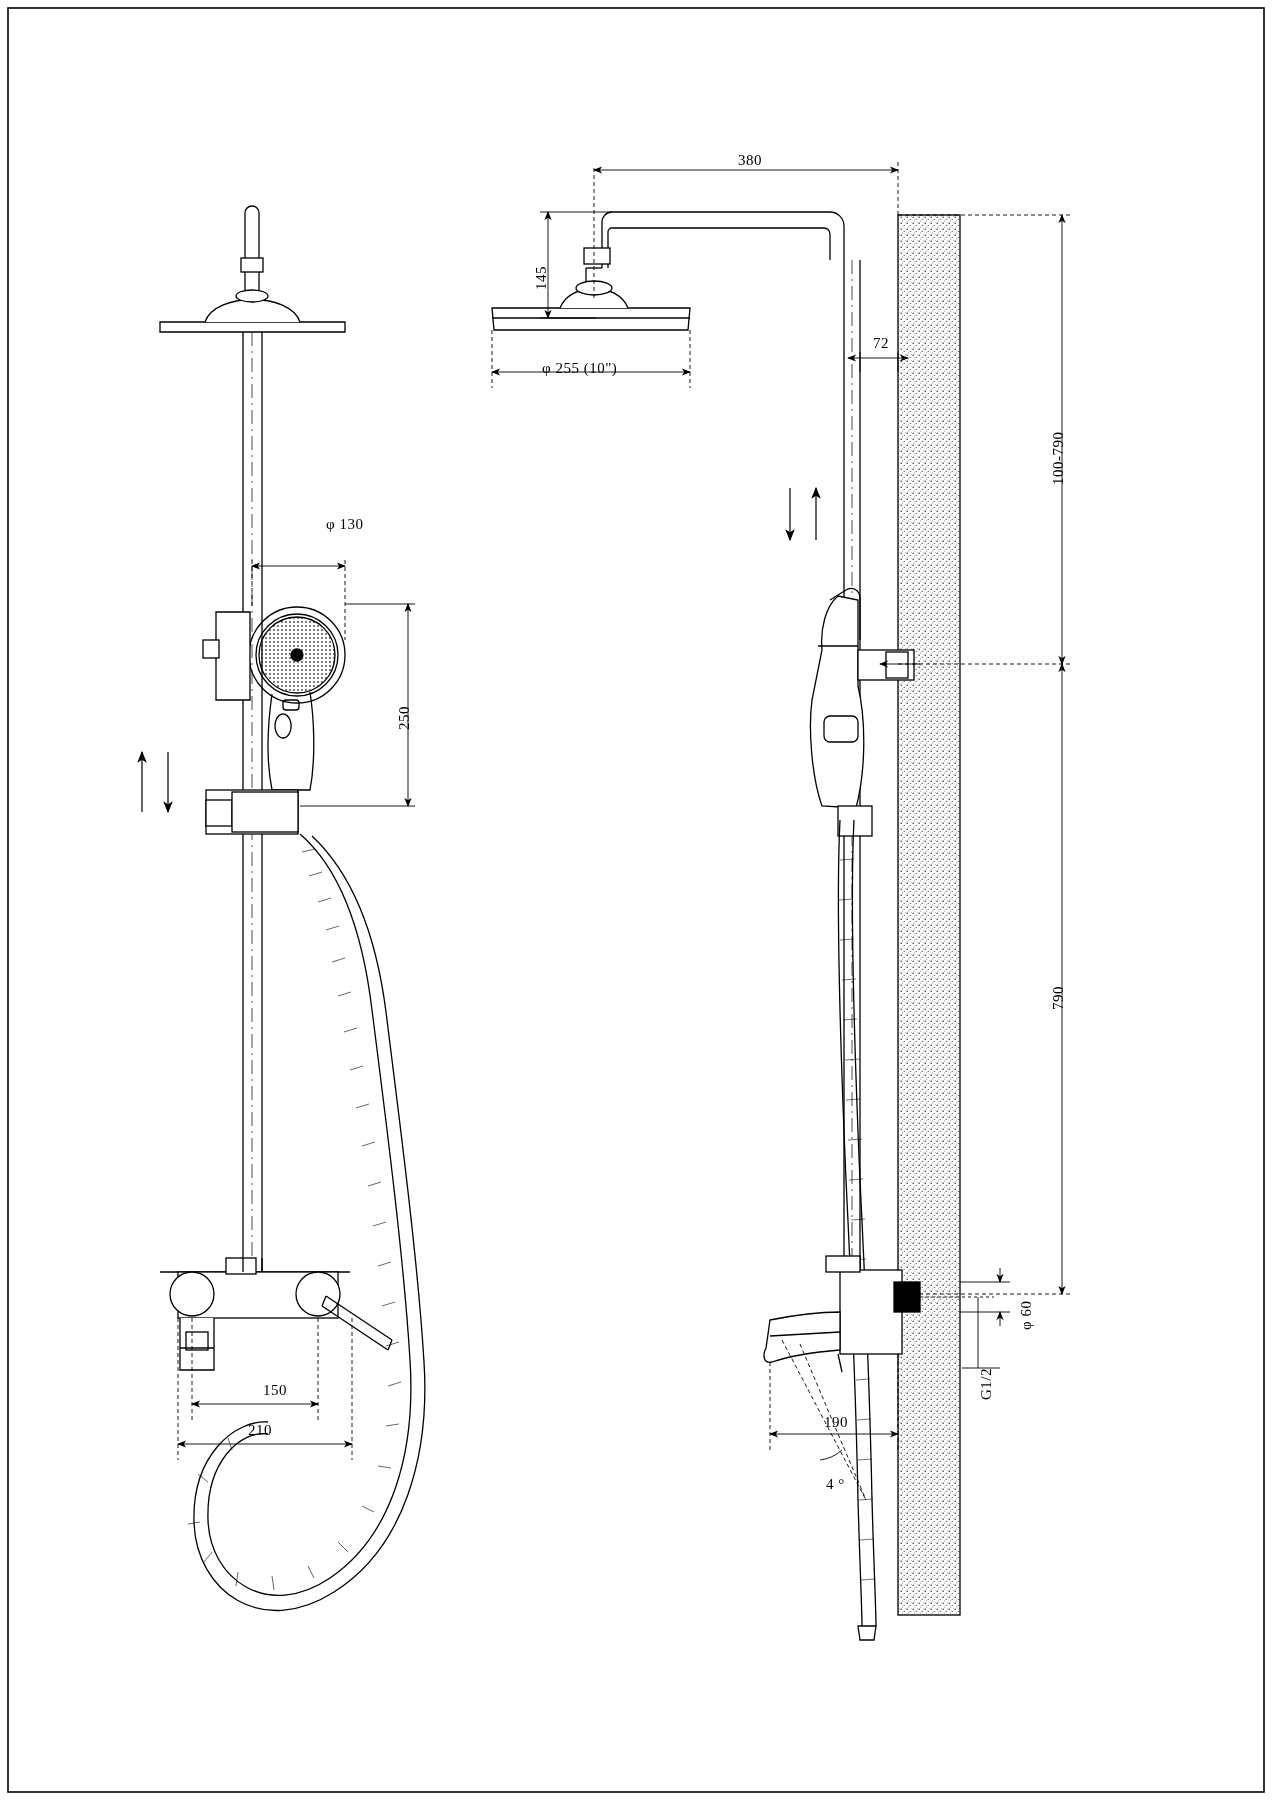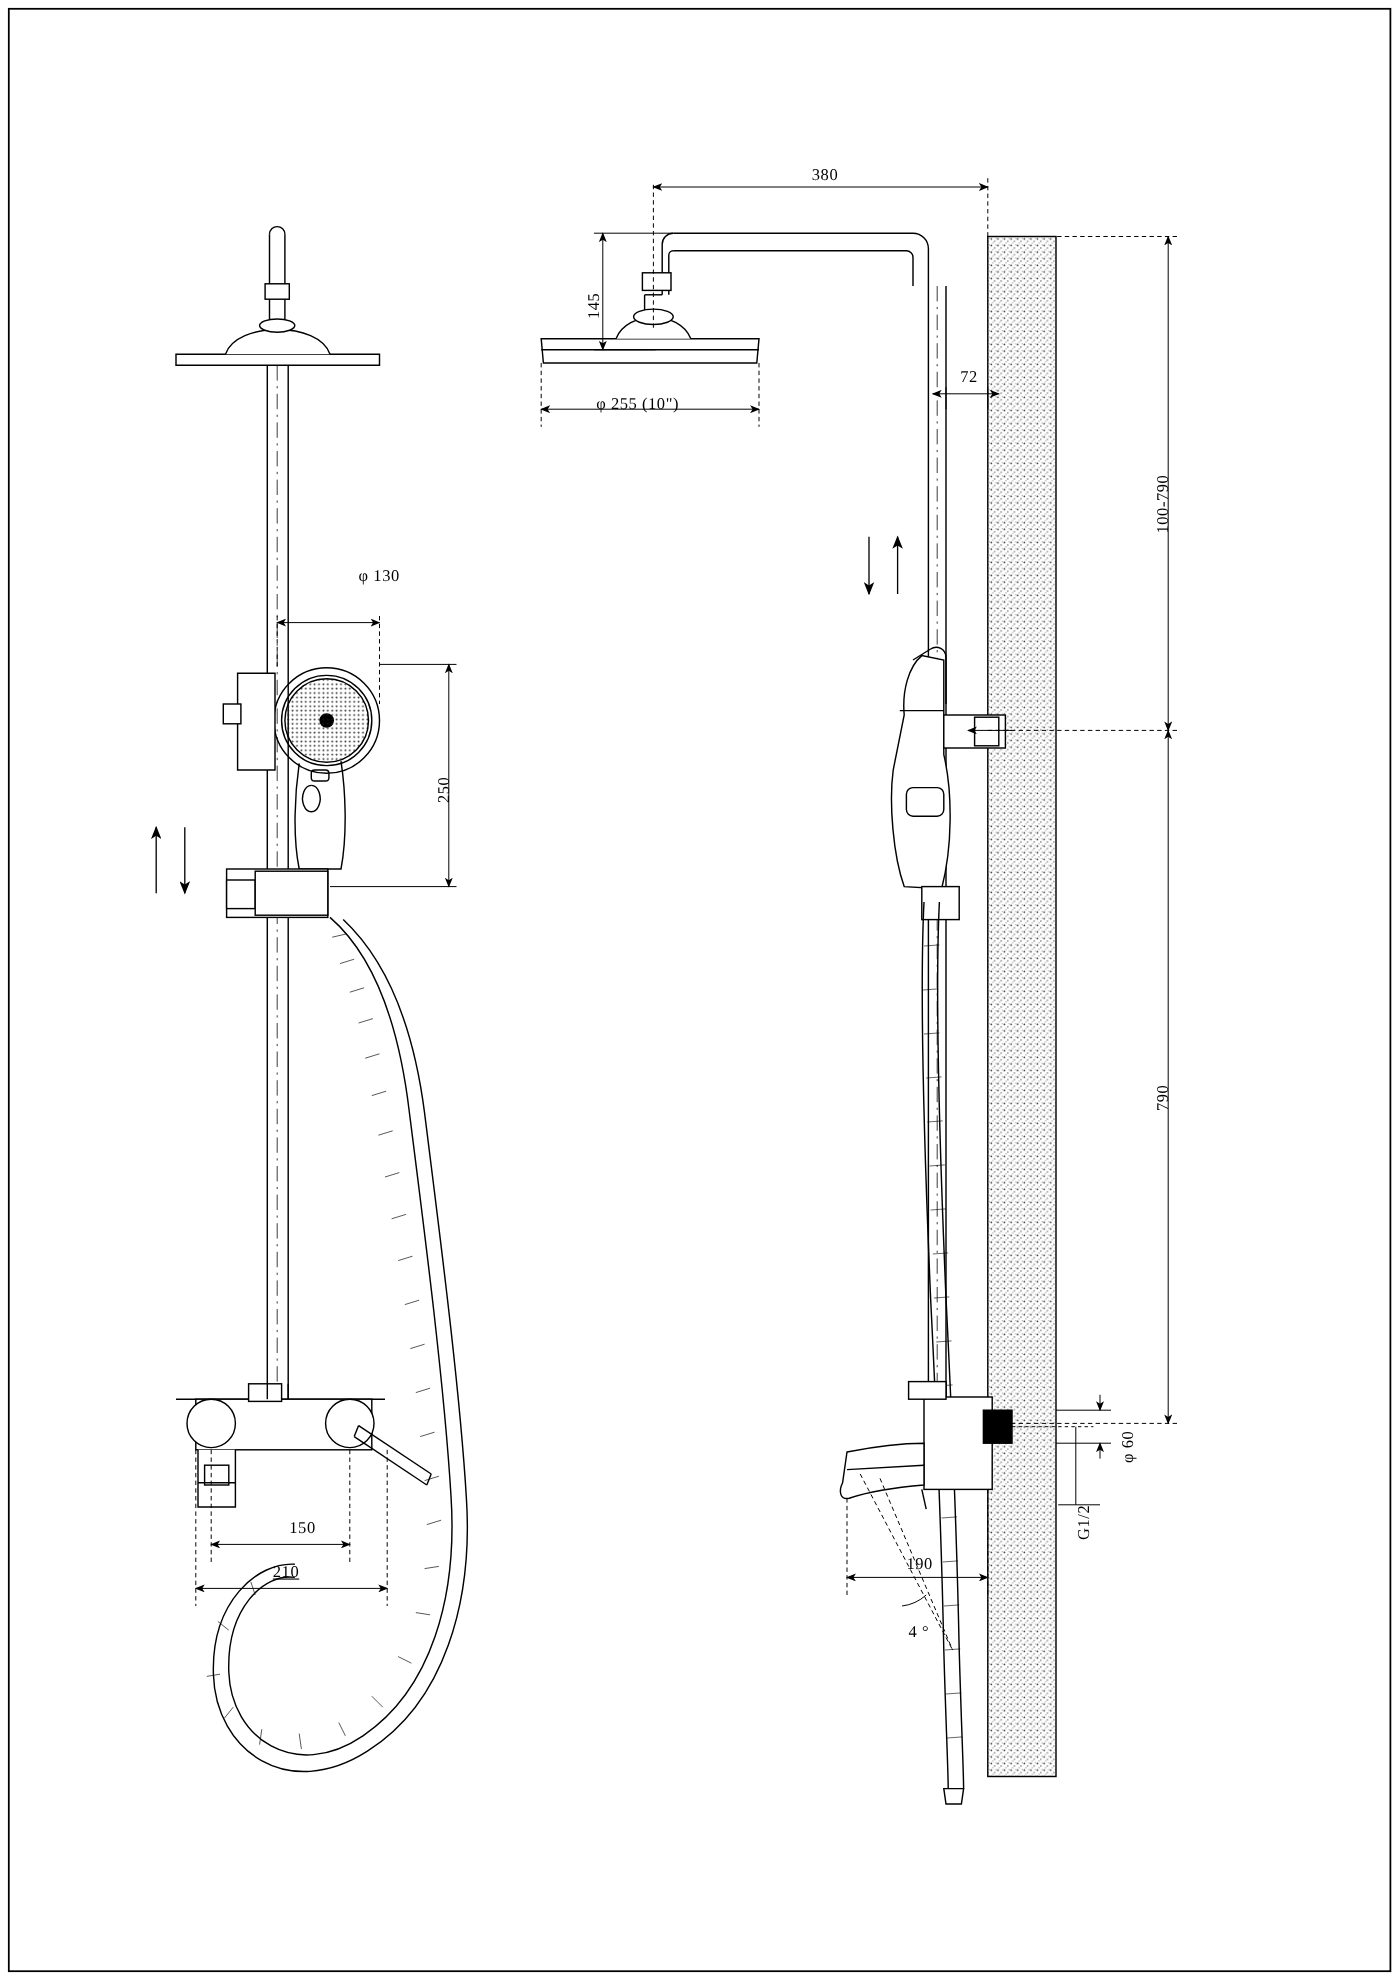--- a/index.html
+++ b/index.html
@@ -325,21 +325,21 @@
   <div class="dimlabel rot90" style="left:396px; top:730px;">250</div>
 
   <div class="dimlabel" style="left:873px; top:335px;">72</div>
 
   <div class="dimlabel rot90" style="left:1050px; top:485px;">100-790</div>
 
   <div class="dimlabel rot90" style="left:1050px; top:1010px;">790</div>
 
   <div class="dimlabel" style="left:241px; top:1382px;margin-left:22px;">150</div>
 
-  <div class="dimlabel" style="left:248px; top:1422px;text-decoration:underline;">210</div>
+  <div class="dimlabel" style="left:248px; top:1422px;">210</div>
 
   <div class="dimlabel rot90" style="left:1018px; top:1330px;">φ 60</div>
 
   <div class="dimlabel rot90" style="left:978px; top:1400px;">G1/2</div>
 
   <div class="dimlabel" style="left:824px; top:1414px;">190</div>
 
   <div class="dimlabel" style="left:826px; top:1476px;">4 °</div>
 
 </div>

